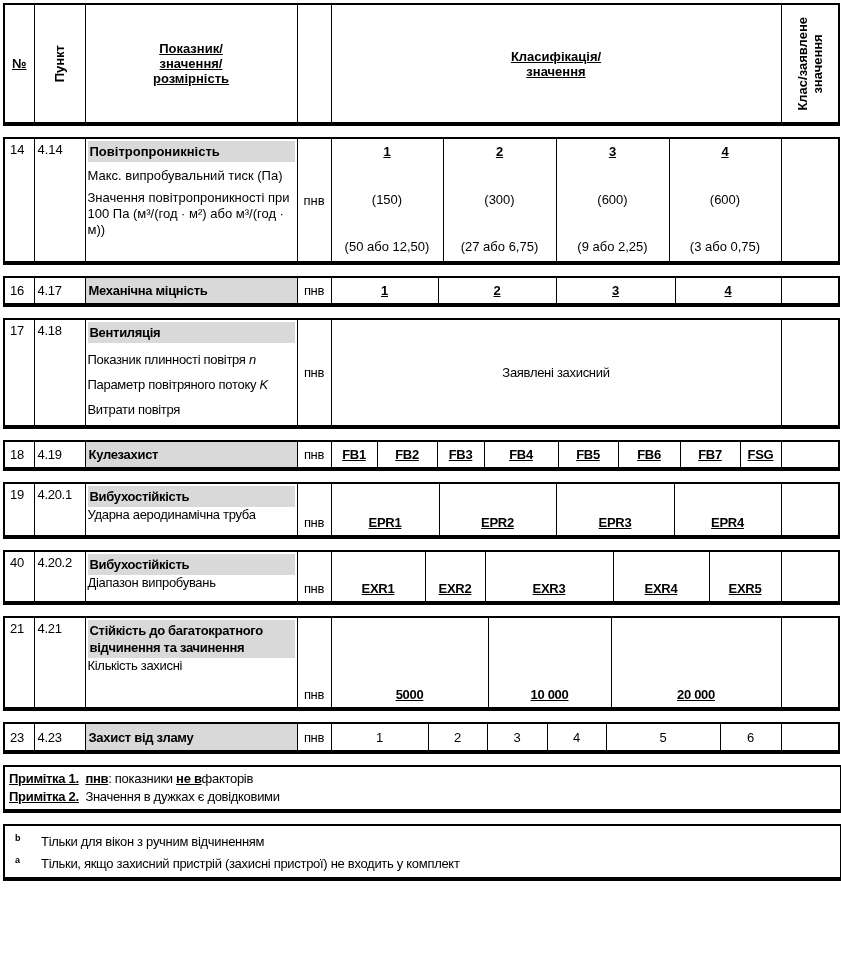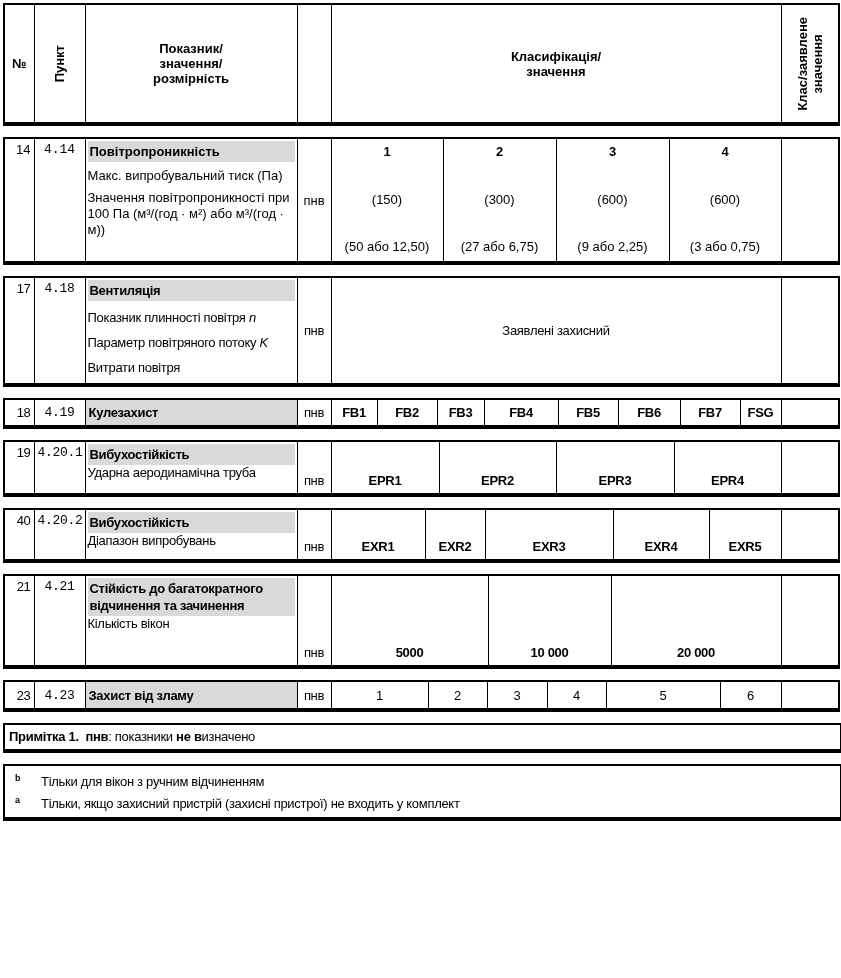--- a/index.html
+++ b/index.html
@@ -18,25 +18,25 @@
     border:2px solid #000;
     border-bottom-width:4px;
   }
   table.blk td{
     border:1px solid #000;
     padding:1px 3px;
     vertical-align:middle;
     overflow:hidden;
   }
   .c{text-align:center;}
-  .b{font-weight:bold;}
+  .b{font-weight:bold;text-decoration:underline;}
   .top{vertical-align:top !important;padding-top:3px !important;}
   .bot{vertical-align:bottom !important;padding-bottom:5px !important;}
-  .no{text-align:right;padding-left:5px !important;margin-left:40px;}
-  .pk{text-align:center;padding-left:3px !important;font-family:Liberation Mono, monospace;}
+  .no{text-align:left;padding-left:5px !important;margin-left:40px;}
+  .pk{text-align:left;padding-left:3px !important;}
   .pre{white-space:pre-line;}
   .narrow{letter-spacing:-0.3px;}
   .titlebar{
     background:#d9d9d9;
     font-weight:bold;
     padding:2px 2px;
     line-height:17px;
   }
   .graycell{background:#d9d9d9;font-weight:bold;}
   .ind{padding:2px 2px !important;vertical-align:top !important;}
@@ -165,20 +165,46 @@
           <div>(600)</div>
           <div>(3 або 0,75)</div>
         </div>
       </td>
       <td></td>
     </tr>
   </tbody>
     </table>
 
 
+  <table class="blk narrow">
+    <colgroup>
+        <col style="width:30px">
+        <col style="width:51px">
+        <col style="width:212px">
+        <col style="width:34px">
+        <col style="width:107px">
+        <col style="width:118px">
+        <col style="width:119px">
+        <col style="width:106px">
+        <col style="width:58px">
+      </colgroup>
+    <tbody>
+        <tr style="height:28px">
+      <td class="no">16</td>
+      <td class="pk">4.17</td>
+      <td class="graycell">Механічна міцність</td>
+      <td class="c">пнв</td>
+      <td class="c b">1</td>
+      <td class="c b">2</td>
+      <td class="c b">3</td>
+      <td class="c b">4</td>
+      <td></td>
+    </tr>
+  </tbody>
+    </table>
 
   <table class="blk narrow">
     <colgroup>
         <col style="width:30px">
         <col style="width:51px">
         <col style="width:212px">
         <col style="width:34px">
         <col style="width:450px">
         <col style="width:58px">
       </colgroup>
@@ -311,21 +337,21 @@
         <col style="width:170px">
         <col style="width:58px">
       </colgroup>
     <tbody>
         <tr style="height:92px">
       <td class="no top">21</td>
       <td class="pk top">4.21</td>
       <td class="ind">
         <div class="colflex">
           <div class="titlebar">Стійкість до багатократного відчинення та зачинення</div>
-          <div style="padding-bottom:3px">Кількість вікон</div>
+          <div style="padding-bottom:3px">Кількість захисні</div>
         </div>
       </td>
       <td class="c bot">пнв</td>
       <td class="c b bot">5000</td>
       <td class="c b bot">10 000</td>
       <td class="c b bot">20 000</td>
       <td></td>
     </tr>
   </tbody>
     </table>
@@ -358,21 +384,25 @@
       <td class="c">5</td>
       <td class="c">6</td>
       <td></td>
     </tr>
   </tbody>
     </table>
 
   <div class="box narrow">
     <div>
       <span class="b">Примітка 1.</span>&nbsp;
-      <span class="b">пнв</span><span>: показники </span><span class="b">не в</span><span>изначено</span>
+      <span class="b">пнв</span><span>: показники </span><span class="b">не в</span><span>факторів</span>
+    </div>
+    <div>
+      <span class="b">Примітка 2.</span>&nbsp;
+      <span>Значення в дужках є довідковими</span>
     </div>
   </div>
 
   <div class="box narrow" style="margin-bottom:0;">
     <div class="fnline">
       <sup class="fnmark">b</sup><span>Тільки для вікон з ручним відчиненням</span>
     </div>
     <div class="fnline">
       <sup class="fnmark">a</sup><span>Тільки, якщо захисний пристрій (захисні пристрої) не входить у комплект</span>
     </div>

